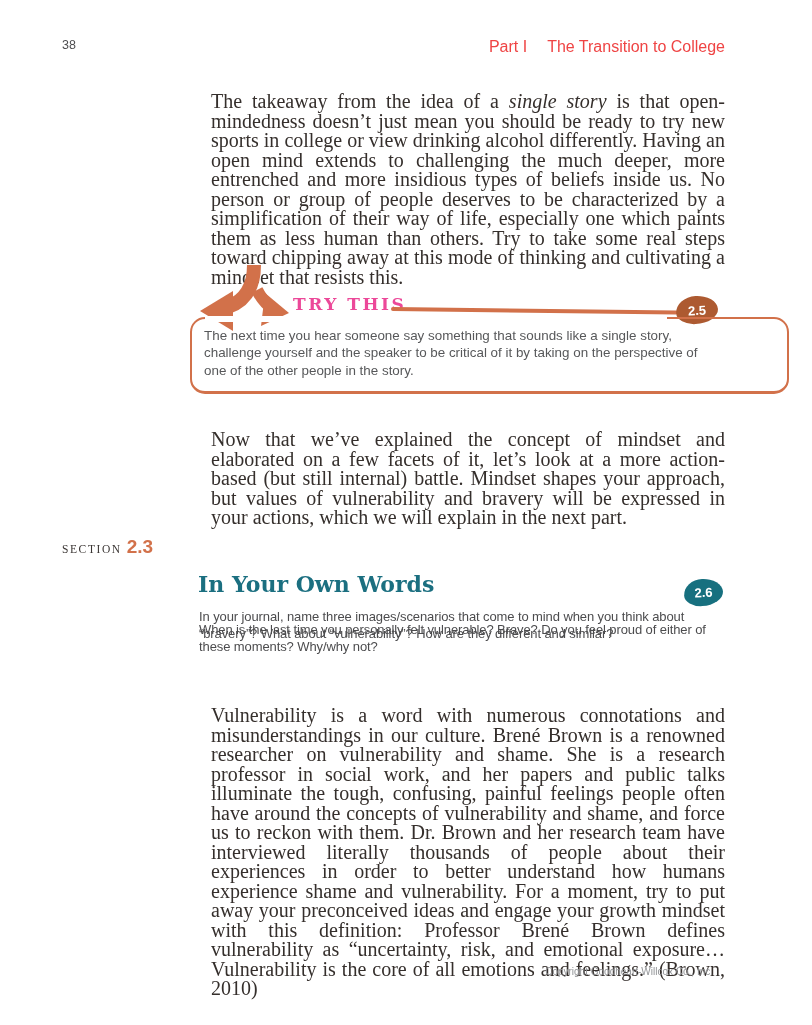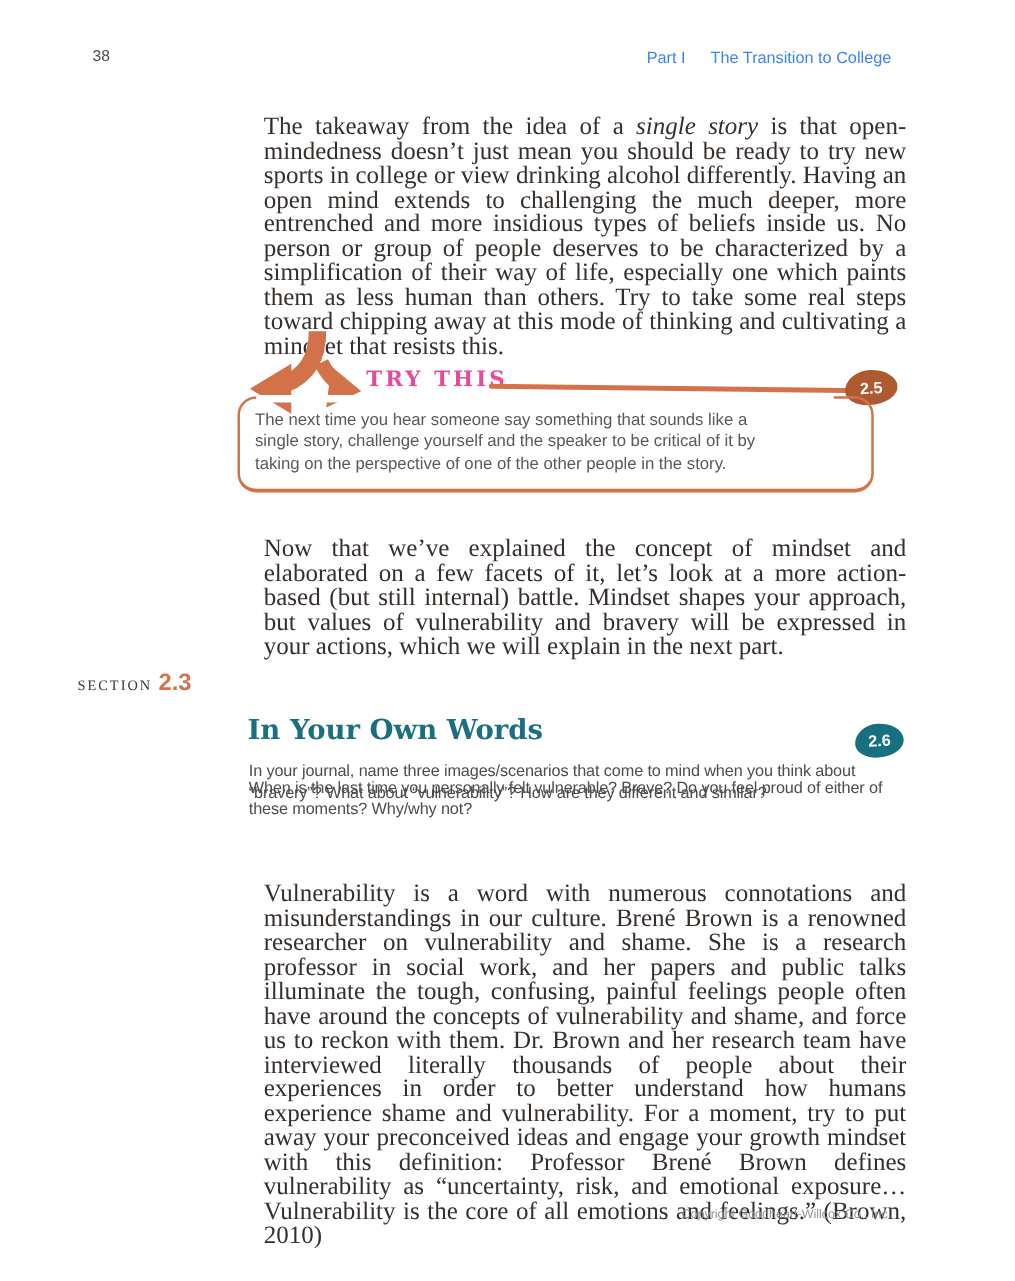--- a/index.html
+++ b/index.html
@@ -4,25 +4,25 @@
 <style>
   * { margin:0; padding:0; box-sizing:border-box; }
   html,body { background:#ffffff; }
   .page {
     position:relative; width:812px; height:1025px; background:#ffffff;
     font-family:"Liberation Serif","DejaVu Serif",serif; overflow:hidden;
   }
   
   .hdr-left {
     position:absolute; left:62px; top:38px;
-    font-family:"Liberation Sans",sans-serif; font-size:12.5px; color:#4e4e50;margin-left:12px;
+    font-family:"Liberation Sans",sans-serif; font-size:12.5px; color:#4e4e50;
   }
   .hdr-right {
-    position:absolute; right:99px; top:38px;
-    font-family:"Liberation Sans",sans-serif; font-size:13px; color:#3b82f6;
+    position:absolute; right:87px; top:38px;
+    font-family:"Liberation Sans",sans-serif; font-size:16px; color:#ef4444;
   }
   .hdr-right .part { margin-right:20px; }
   .footer {
     position:absolute; right:99px; top:966px;
     font-family:"Liberation Sans",sans-serif; font-size:10px; color:#919396;
   }
   
   .body-text {
     position:absolute; left:211px; width:514px;
     font-size:20px; line-height:19.5px; color:#352f2c;
@@ -47,21 +47,21 @@
   .badge {
     position:absolute; display:flex; align-items:center; justify-content:center;
     font-family:"Liberation Sans",sans-serif; font-weight:bold; font-size:13px;
     color:#ffffff;
     border-radius:48% 52% 55% 45% / 58% 50% 50% 42%;
     transform:rotate(-3deg);
   }
   .badge-rust { left:676px; top:296px; width:42px; height:28px; background:#ad5a31; }
   .badge-teal { left:684px; top:579px; width:39px; height:27px; background:#17707f; }
   .try-box {
-    position:absolute; left:190px; top:317px; width:509px; height:77px;
+    position:absolute; left:190px; top:317px; width:599px; height:77px;
     border:2px solid #d2714a; border-bottom-width:3px; border-radius:15px;
   }
   .try-box .mask {
     position:absolute; top:-3px; left:13px; width:462px; height:6px; background:#ffffff;
   }
   .try-box p {
     padding:8px 68px 0 12px;
     font-family:"Liberation Sans",sans-serif; font-size:13.4px; line-height:17.3px;
     color:#57585a;
   }

